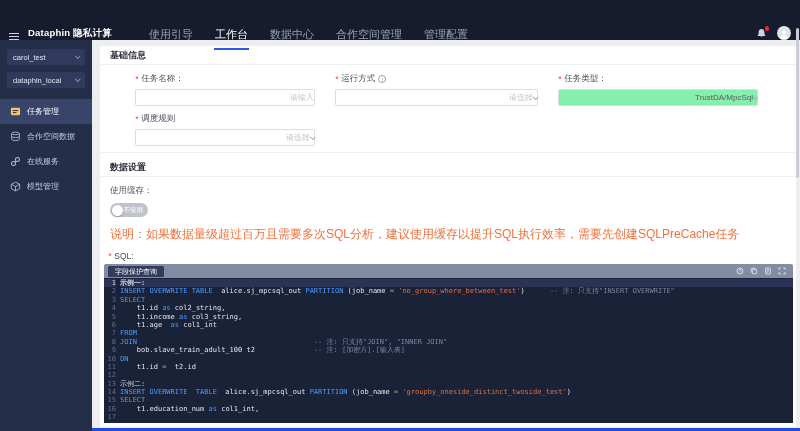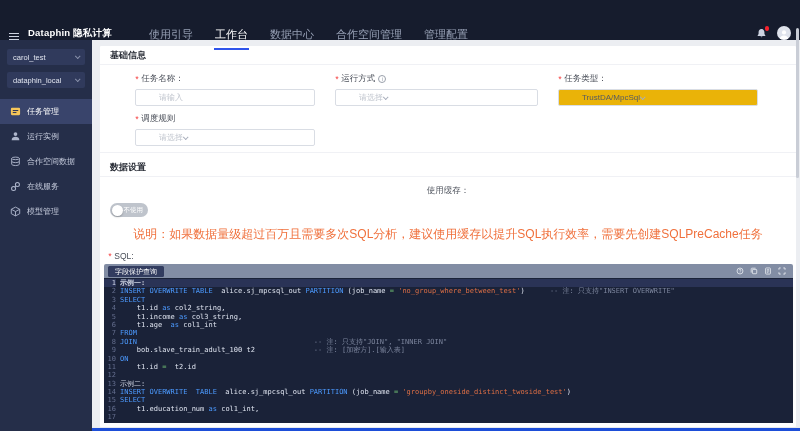--- a/index.html
+++ b/index.html
@@ -35,30 +35,30 @@
   .content { flex:1; padding:6px 4px 0 8px; overflow:hidden; }
   .card { background:#fff; height:381px; display:flex; flex-direction:column; overflow:hidden; border-radius:1px; }
 
   
   .sec-head { height:19px; flex:none; display:flex; align-items:center; padding:0 10px; font-size:9px; font-weight:bold; color:#2b2f38; border-bottom:1px solid #f0f1f5; }
   .form-area { padding:8px 10px 2px 35px; display:flex; flex-wrap:wrap; flex:none; }
   .field { display:flex; flex-direction:column; margin-right:20px; margin-bottom:7px; }
   .w1{width:180px;} .w2{width:203px;} .w3{width:200px;}
   .f-label { font-size:8.5px; color:#4a4f59; margin-bottom:4px; display:flex; align-items:center; gap:3px; }
   .star { color:#f53f3f; }
-  .inp { height:17px; border:1px solid #d9dde4; border-radius:2px; font-size:8px; color:#333; display:flex; align-items:center; justify-content:flex-start; padding:0 23px; background:#fff; cursor:text; }
+  .inp { height:17px; border:1px solid #d9dde4; border-radius:2px; font-size:8px; color:#333; display:flex; align-items:center; justify-content:flex-end; padding:0 0; background:#fff; cursor:text; }
   .inp .ph { color:#bfc4cd; }
   .inp.sel { cursor:pointer; }
-  .inp.disabled { background:#eab308; color:#555a63; cursor:default; }
+  .inp.disabled { background:#86efac; color:#555a63; cursor:default; }
   .chev { display:inline-block; width:4px; height:4px; border-right:1px solid currentColor; border-bottom:1px solid currentColor; transform:rotate(45deg) translateY(-1px); color:#a7adbb; flex:none; }
   .side-select .chev { color:#8b93ad; }
   .info-i { display:inline-block; width:8px; height:8px; border:1px solid #9aa0ab; border-radius:50%; font-size:6px; line-height:7px; text-align:center; color:#9aa0ab; font-style:normal; }
   .info-i::before { content:"i"; }
 
-  .cache-block { padding:6px 10px 0 10px; flex:none; border-top:1px solid #f0f1f5;text-align:center; }
+  .cache-block { padding:6px 10px 0 10px; flex:none; border-top:1px solid #f0f1f5; }
   .cache-block .sec-title { font-size:9px; font-weight:bold; color:#2b2f38; height:18px; display:flex; align-items:center; border-bottom:1px solid #f0f1f5; margin:0 -10px; padding:0 10px; }
   .cache-label { font-size:8.5px; color:#4a4f59; margin:8px 0 6px; }
   .toggle { width:38px; height:14px; border-radius:7px; background:#bfc4cc; position:relative; display:flex; align-items:center; justify-content:flex-end; padding-right:5px; cursor:pointer; }
   .knob { position:absolute; left:1.5px; top:1.5px; width:11px; height:11px; background:#fff; border-radius:50%; box-shadow:0 1px 2px rgba(0,0,0,.25); }
   .toggle-text { font-size:6.5px; color:#fff; }
   .note { font-size:12px; color:#f0703c; margin-top:9px; }
 
   .sql-row { padding:8px 10px 3px 8px; font-size:8.5px; color:#4a4f59; display:flex; gap:3px; flex:none; }
 
   
@@ -134,29 +134,20 @@
       <div class="side-menu">
           <div class="side-item active">
             <span class="sicon">
               <svg viewBox="0 0 12 12" width="11" height="11">
                 <rect x="1" y="2" width="10" height="8" rx="1.2" fill="currentColor"></rect>
                 <rect x="3" y="4.4" width="6" height="1.1" fill="#2c3557"></rect>
                 <rect x="3" y="6.6" width="4" height="1.1" fill="#2c3557"></rect>
               </svg>
             </span>
             <span>任务管理</span>
-          </div>
-          <div class="side-item">
-            <span class="sicon">
-              <svg viewBox="0 0 12 12" width="11" height="11" fill="currentColor">
-                <circle cx="6" cy="3.4" r="2"></circle>
-                <path d="M1.8 10c0-2.6 2-3.6 4.2-3.6s4.2 1 4.2 3.6z"></path>
-              </svg>
-            </span>
-            <span>运行实例</span>
           </div>
           <div class="side-item">
             <span class="sicon">
               <svg viewBox="0 0 12 12" width="11" height="11" fill="none" stroke="currentColor" stroke-width="1">
                 <ellipse cx="6" cy="2.6" rx="4.2" ry="1.4"></ellipse>
                 <path d="M1.8 2.6v3.1c0 .8 1.9 1.5 4.2 1.5s4.2-.7 4.2-1.5V2.6"></path>
                 <path d="M1.8 5.7v3.2c0 .8 1.9 1.5 4.2 1.5s4.2-.7 4.2-1.5V5.7"></path>
               </svg>
             </span>
             <span>合作空间数据</span>

